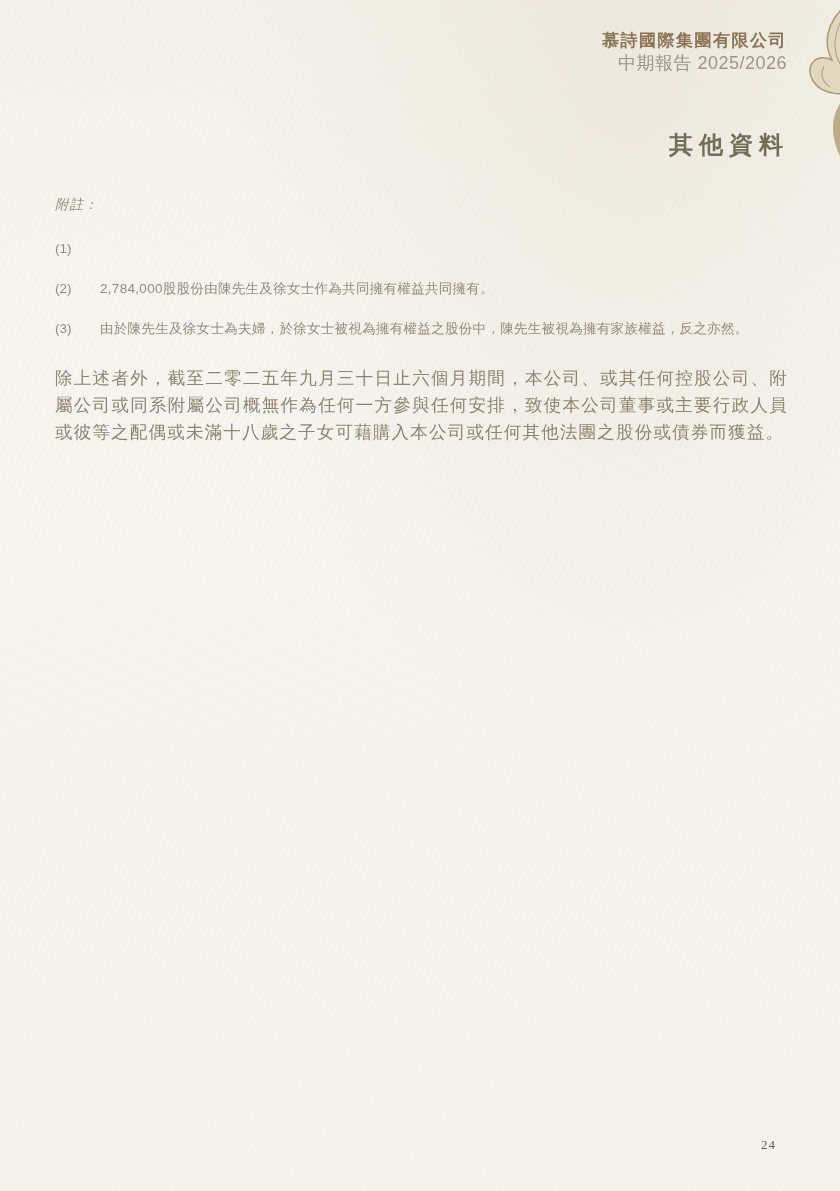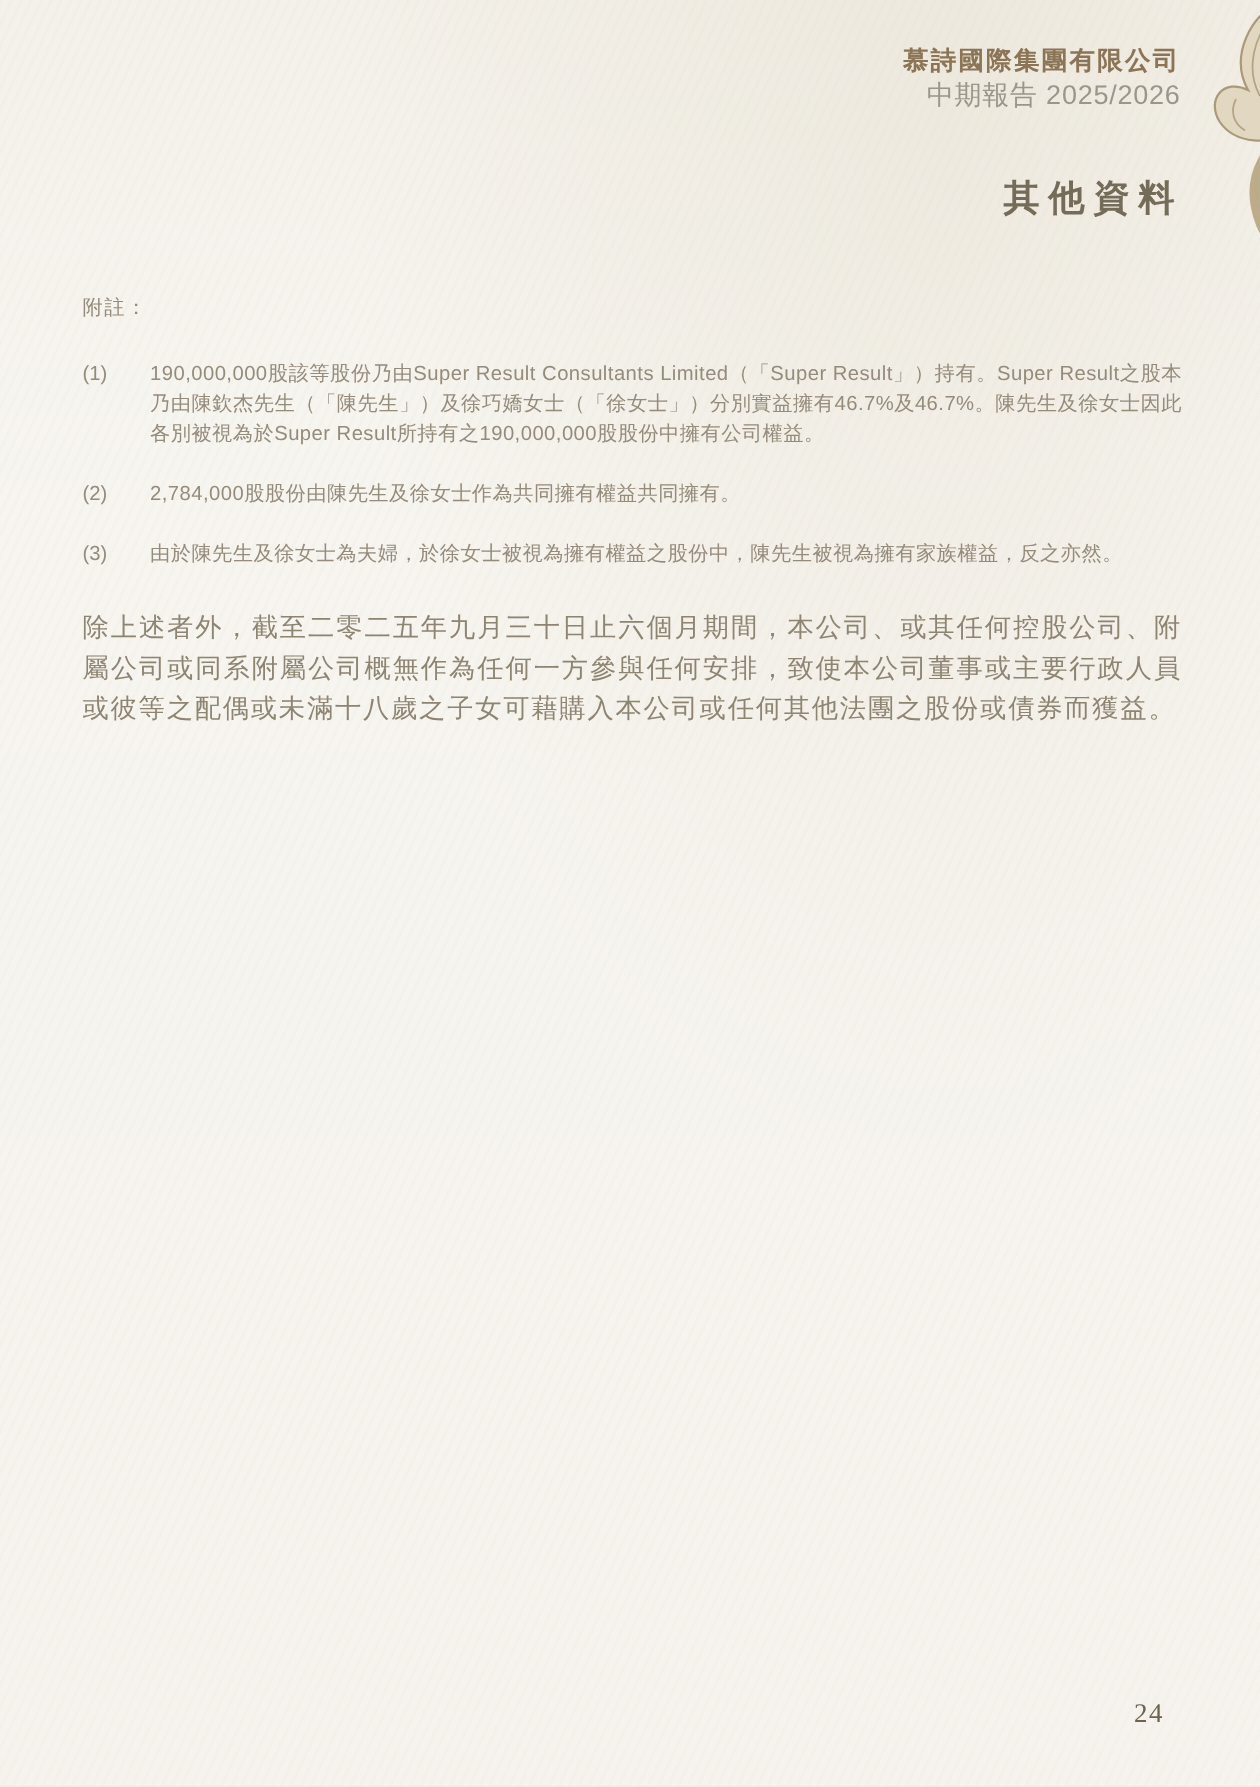--- a/index.html
+++ b/index.html
@@ -20,49 +20,49 @@
   .header{position:absolute;top:30px;right:53px;text-align:right;}
   .company-name{
     font-family:"Liberation Serif","DejaVu Serif",serif;
     font-weight:bold;font-size:17px;line-height:22px;
     color:#8c7456;letter-spacing:1.5px;
   }
   .report-title{
     font-size:18px;line-height:19px;color:#9b958a;letter-spacing:0.5px;margin-top:2px;
   }
   .section-title{
-    position:absolute;top:118px;right:51px;margin:0;
+    position:absolute;top:130px;right:51px;margin:0;
     font-family:Liberation Sans, sans-serif;
     font-weight:bold;font-size:24px;line-height:30px;
     color:#746b58;letter-spacing:6px;
   }
   
   .content{position:absolute;left:55px;top:195px;width:733px;}
   .notes-label{
-    margin:0;font-size:13.5px;line-height:20px;
+    margin:0;font-style:italic;font-size:13.5px;line-height:20px;
     color:#948a7a;letter-spacing:1px;
   }
   .note{display:flex;margin-top:24px;font-size:13.5px;line-height:20px;color:#958b7b;}
   .note + .note{margin-top:20px;}
   .note-num{flex:0 0 45px;}
   .note-body{flex:1;}
   .note-body p{margin:0;text-align:justify;letter-spacing:0.3px;}
   .note-body p + p{margin-top:20px;}
   .body-para{
     margin:0;text-align:justify;
     font-size:17.5px;line-height:27px;color:#8e8472;letter-spacing:1.2px;
   }
   .para-1{margin-top:31px;}
   .para-2{margin-top:27px;}
   .para-3{margin-top:26px;}
   
   .page-number{
     position:absolute;right:64px;bottom:38px;
     font-family:"Liberation Serif","DejaVu Serif",serif;
-    font-size:18px;color:#6d6350;letter-spacing:1px;
+    font-size:13px;color:#6d6350;letter-spacing:1px;
   }
 </style>
 </head>
 <body>
 
 <div class="page">
 
   <svg class="ornament" viewBox="0 0 150 250" aria-hidden="true">
     <g fill="none" stroke="#ab9a79" stroke-width="1.5">
 
@@ -96,21 +96,20 @@
 
   <h1 class="section-title">其他資料</h1>
 
   <div class="content">
 
     <p class="notes-label">附註：</p>
 
     <div class="note">
       <span class="note-num">(1)</span>
       <div class="note-body">
-        <p>190,000,000股該等股份乃由Super Result Consultants Limited（「Super Result」）持有。Super Result之股本乃由陳欽杰先生（「陳先生」）及徐巧嬌女士（「徐女士」）分別實益擁有46.7%及46.7%。陳先生及徐女士因此各別被視為於Super Result所持有之190,000,000股股份中擁有公司權益。</p>
       </div>
     </div>
 
     <div class="note">
       <span class="note-num">(2)</span>
       <div class="note-body">
         <p>2,784,000股股份由陳先生及徐女士作為共同擁有權益共同擁有。</p>
       </div>
     </div>
 

